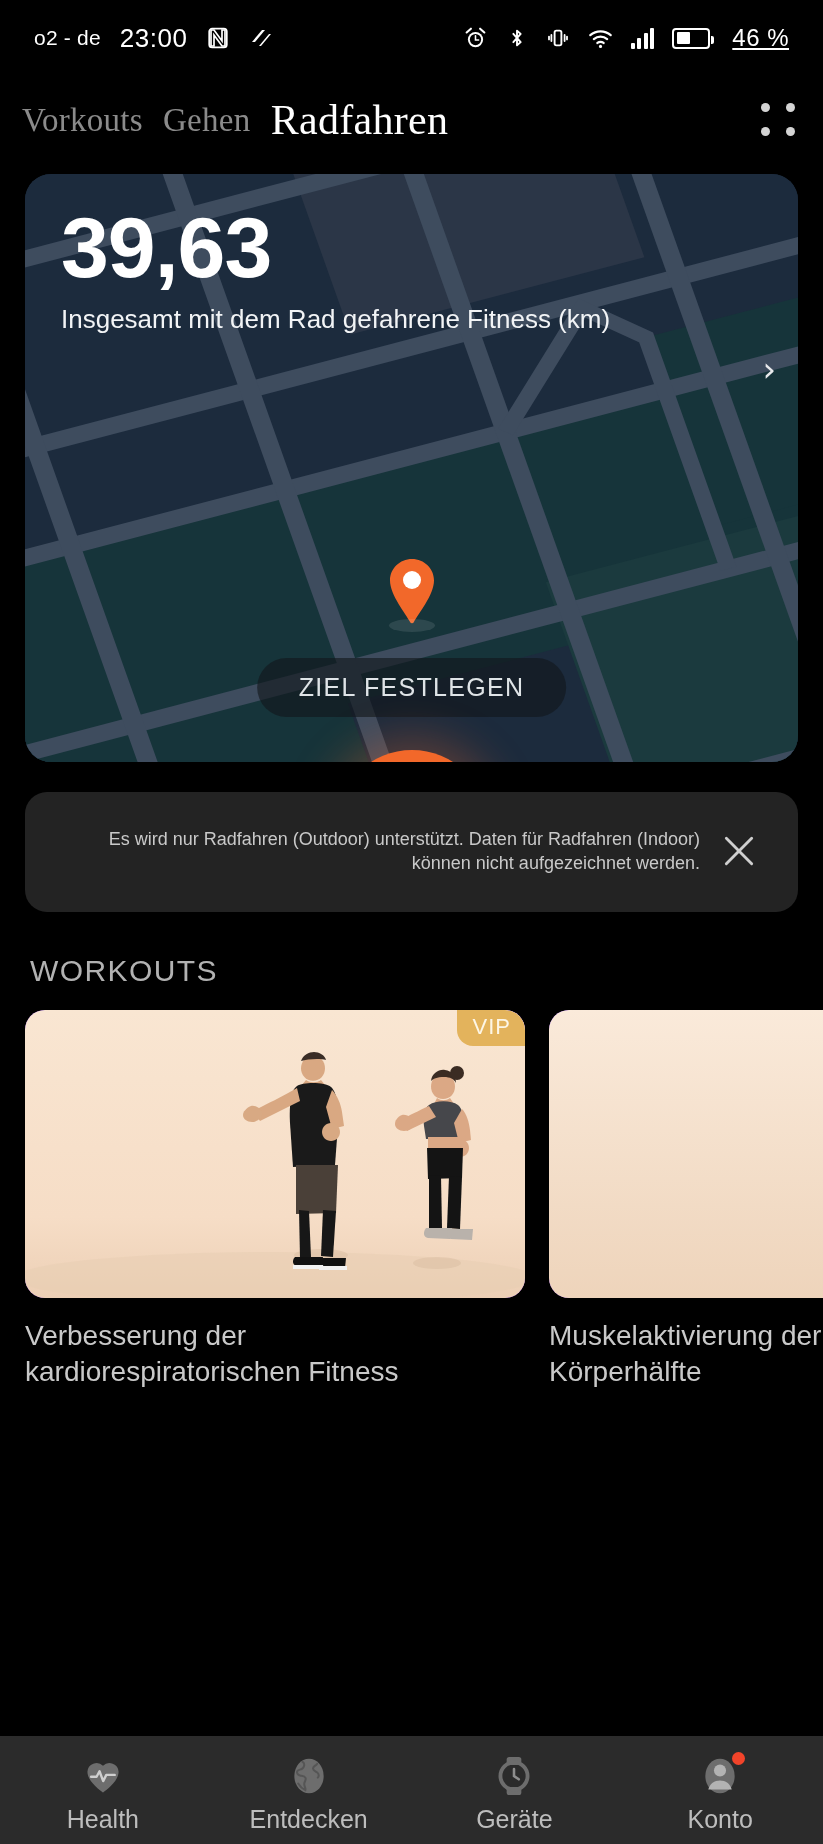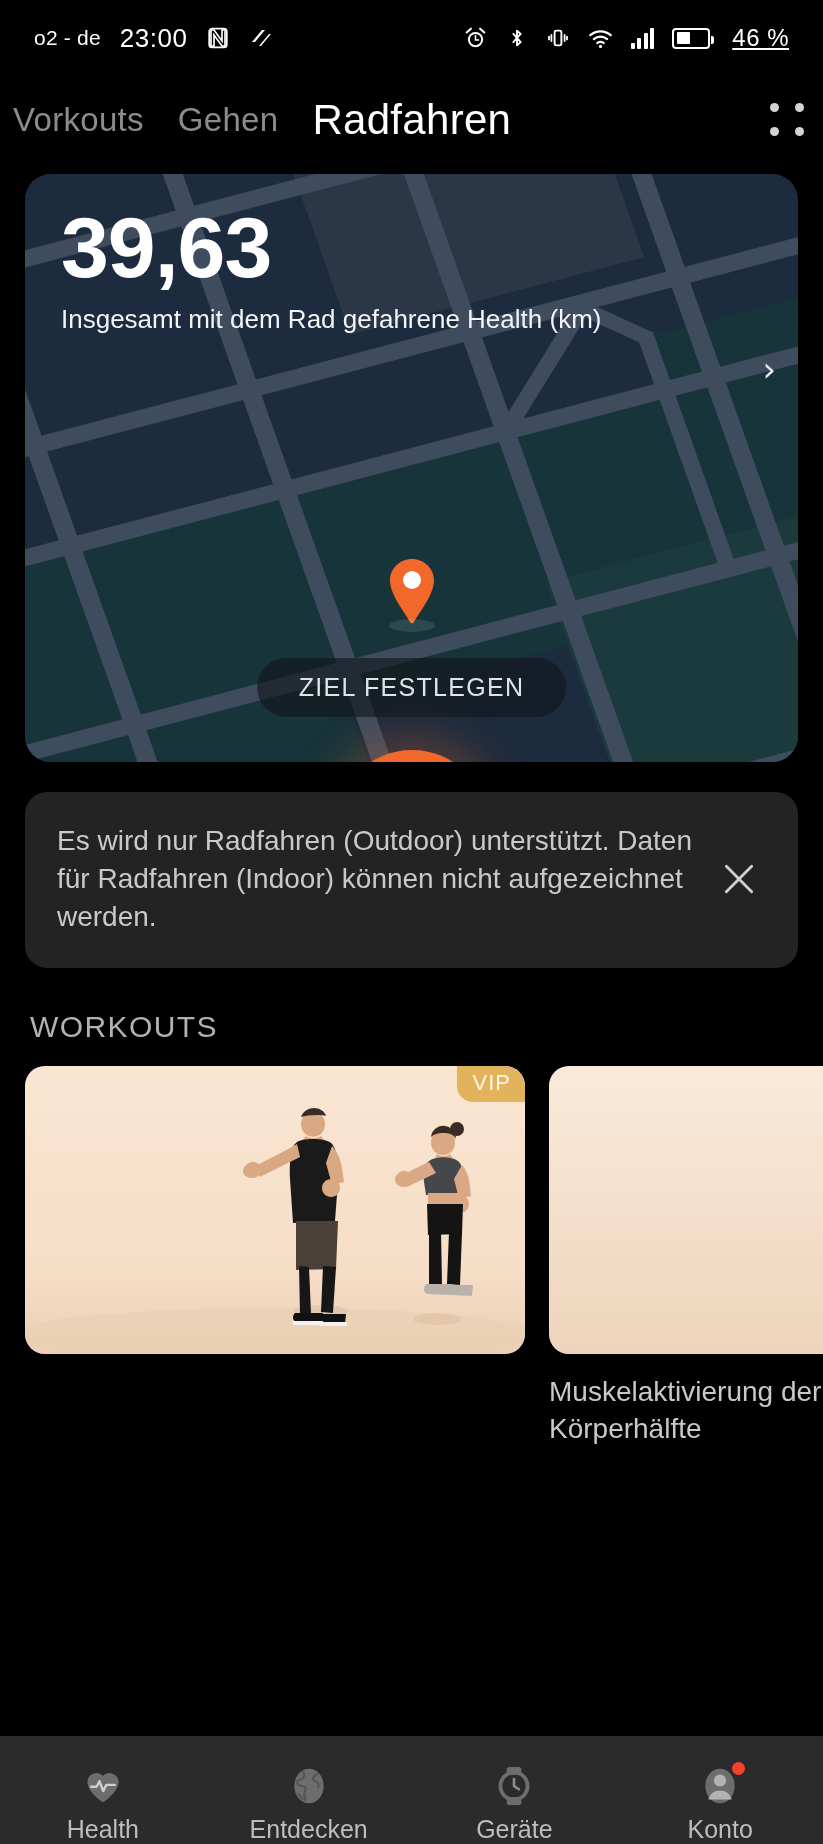--- a/index.html
+++ b/index.html
@@ -34,21 +34,21 @@
   .bars i:nth-child(4){height:21px;}
 
   
   .batt{width:38px;height:21px;border:2.5px solid #fff;border-radius:4px;position:relative;display:flex;align-items:center;padding:2.5px;}
   .batt::after{content:"";position:absolute;right:-6px;top:6px;width:3px;height:8px;background:#fff;border-radius:0 2px 2px 0;}
   .batt span{display:block;height:100%;background:#fff;border-radius:1px;}
 
   
   .tabs{
     height:88px; display:flex; align-items:center;
-    padding:0 9px; gap:26px;
+    padding:0 18px; gap:12px;font-family:Liberation Serif, serif;
   }
   .tab{
     color:#8b8b8b; font-size:33px; letter-spacing:.3px;
     background:none;border:none;font-family:inherit;cursor:pointer;
     padding:0 4px;
   }
   .tab.active{color:#fff;font-size:42px;}
   .tabs-spacer{flex:1;}
   .grid-menu{
     width:52px;height:52px;display:grid;
@@ -116,21 +116,21 @@
   }
 
   
   .notice{
     margin:30px 25px 0 25px;
     background:#232323;border-radius:22px;
     padding:30px 30px 32px 32px;
     display:flex;align-items:center;gap:10px;
   }
   .notice-text{
-    flex:1;color:#c9c9c9;font-size:28px;line-height:1.36;
+    flex:1;color:#c9c9c9;font-size:18px;line-height:1.36;text-align:right;
   }
   .notice-close{
     width:58px;height:58px;flex:0 0 58px;
     display:flex;align-items:center;justify-content:center;
     background:none;border:none;cursor:pointer;
   }
   .notice-close svg{width:38px;height:38px;}
 
   
   .sec-title{
@@ -157,21 +157,21 @@
   }
   .w-title{
     color:#c9c9c9;font-size:28px;line-height:1.3;
     margin-top:20px;
   }
 
   
   .bottomnav{
     position:absolute;left:0;right:0;bottom:0;
     height:108px;background:#2b2b2b;
-    display:flex;align-items:flex-end;
+    display:flex;align-items:center;
   }
   .nav-item{
     flex:1;display:flex;flex-direction:column;align-items:center;gap:6px;
     background:none;border:none;cursor:pointer;font-family:inherit;
     position:relative;padding-top:6px;
   }
   .nav-ico{height:46px;display:flex;align-items:center;justify-content:center;position:relative;}
   .nav-ico svg{width:44px;height:44px;}
   .nav-label{font-size:25px;color:#bdbdbd;}
   .nav-item.active .nav-label{color:#f2682a;}
@@ -284,21 +284,21 @@
             <line x1="600" y1="-200" x2="600" y2="900"></line>
           </g>
           <path d="M430 300 L520 210 L560 250 L560 470" stroke="#3e4c5e" stroke-width="13" fill="none"></path>
         </g>
       </g>
     </svg>
   </div>
 
   <div class="map-stat">
     <div class="big-num">39,63</div>
-    <div class="stat-label">Insgesamt mit dem Rad gefahrene Health (km)</div>
+    <div class="stat-label">Insgesamt mit dem Rad gefahrene Fitness (km)</div>
   </div>
   <div class="card-chevron">›</div>
 
   <div class="pin">
     <div class="pin-shadow"></div>
     <svg viewBox="0 0 60 72" width="60" height="72">
       <path d="M30 3c-12.2 0-22 9.6-22 21.5C8 39 24 58 28.2 66.2a2 2 0 0 0 3.6 0C36 58 52 39 52 24.5 52 12.6 42.2 3 30 3z" fill="#f2682a"></path>
       <circle cx="30" cy="24" r="9" fill="#fff"></circle>
     </svg>
   </div>
@@ -368,20 +368,21 @@
           <path d="M435 129c-5 0-9 4-9 9s4 9 9 9 9-4 9-9-4-9-9-9z" fill="#dba885"></path>
           <path d="M402 138h36l-1 30-34 1z" fill="#141414"></path>
           <path d="M404 165l12 1 1 52-13 1z" fill="#141414"></path>
           <path d="M424 166l13 1-2 52-13-1z" fill="#141414"></path>
           <path d="M401 218c-3 4-3 9 2 10l22 1 2-11z" fill="#b9b2ab"></path>
           <path d="M424 219c-3 4-3 9 2 10l21 1 1-11z" fill="#b9b2ab"></path>
         </g>
       </svg>
       <div class="vip">VIP</div>
     </div>
+    <div class="w-title">Verbesserung der kardiorespiratorischen Fitness</div>
   </div>
 
   <div class="w-card">
     <div class="w-thumb">
       <svg viewBox="0 0 500 288" preserveAspectRatio="xMidYMid slice">
         <defs>
           <linearGradient id="bgw2" x1="0" y1="0" x2="0" y2="1">
             <stop offset="0" stop-color="#faeada"></stop>
               <stop offset="1" stop-color="#eed4bb"></stop>
           </linearGradient>

